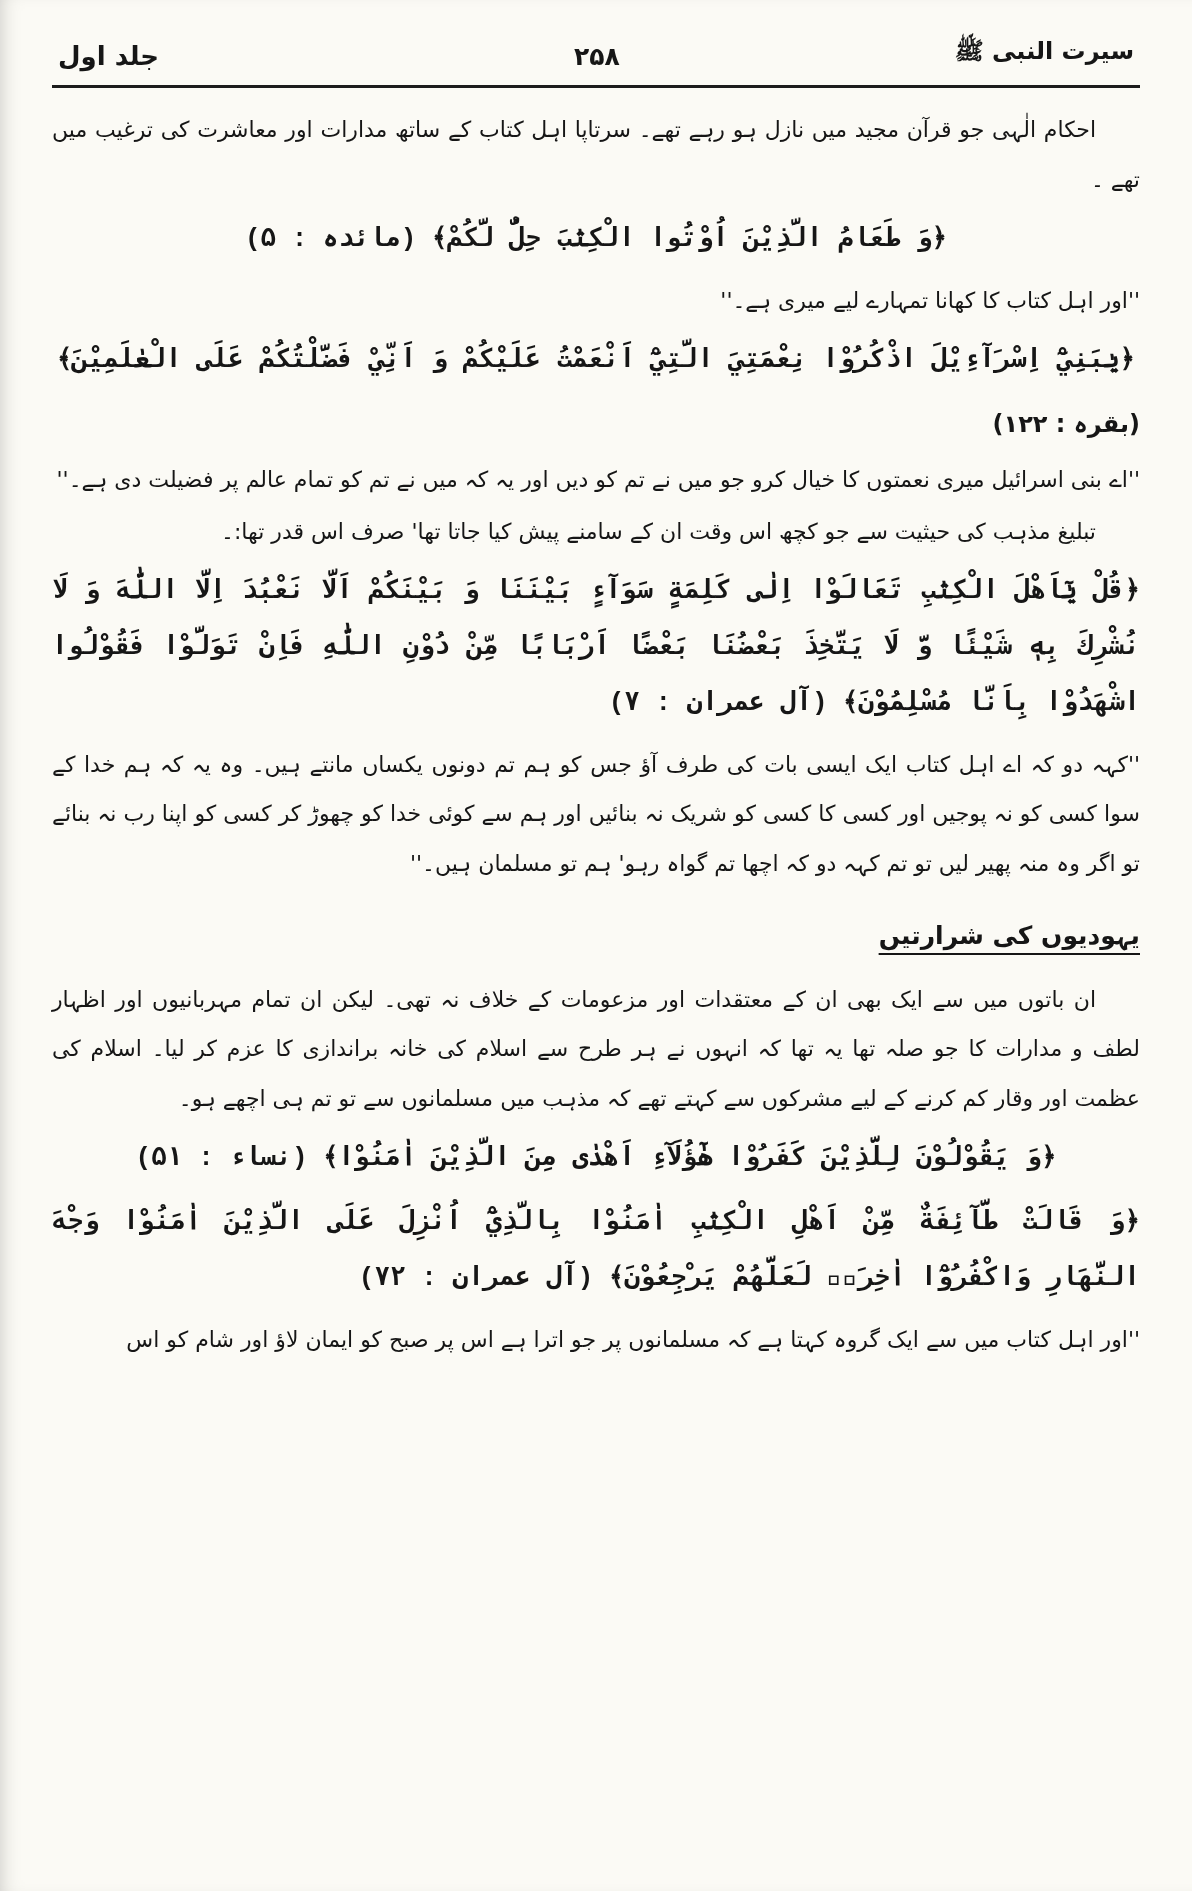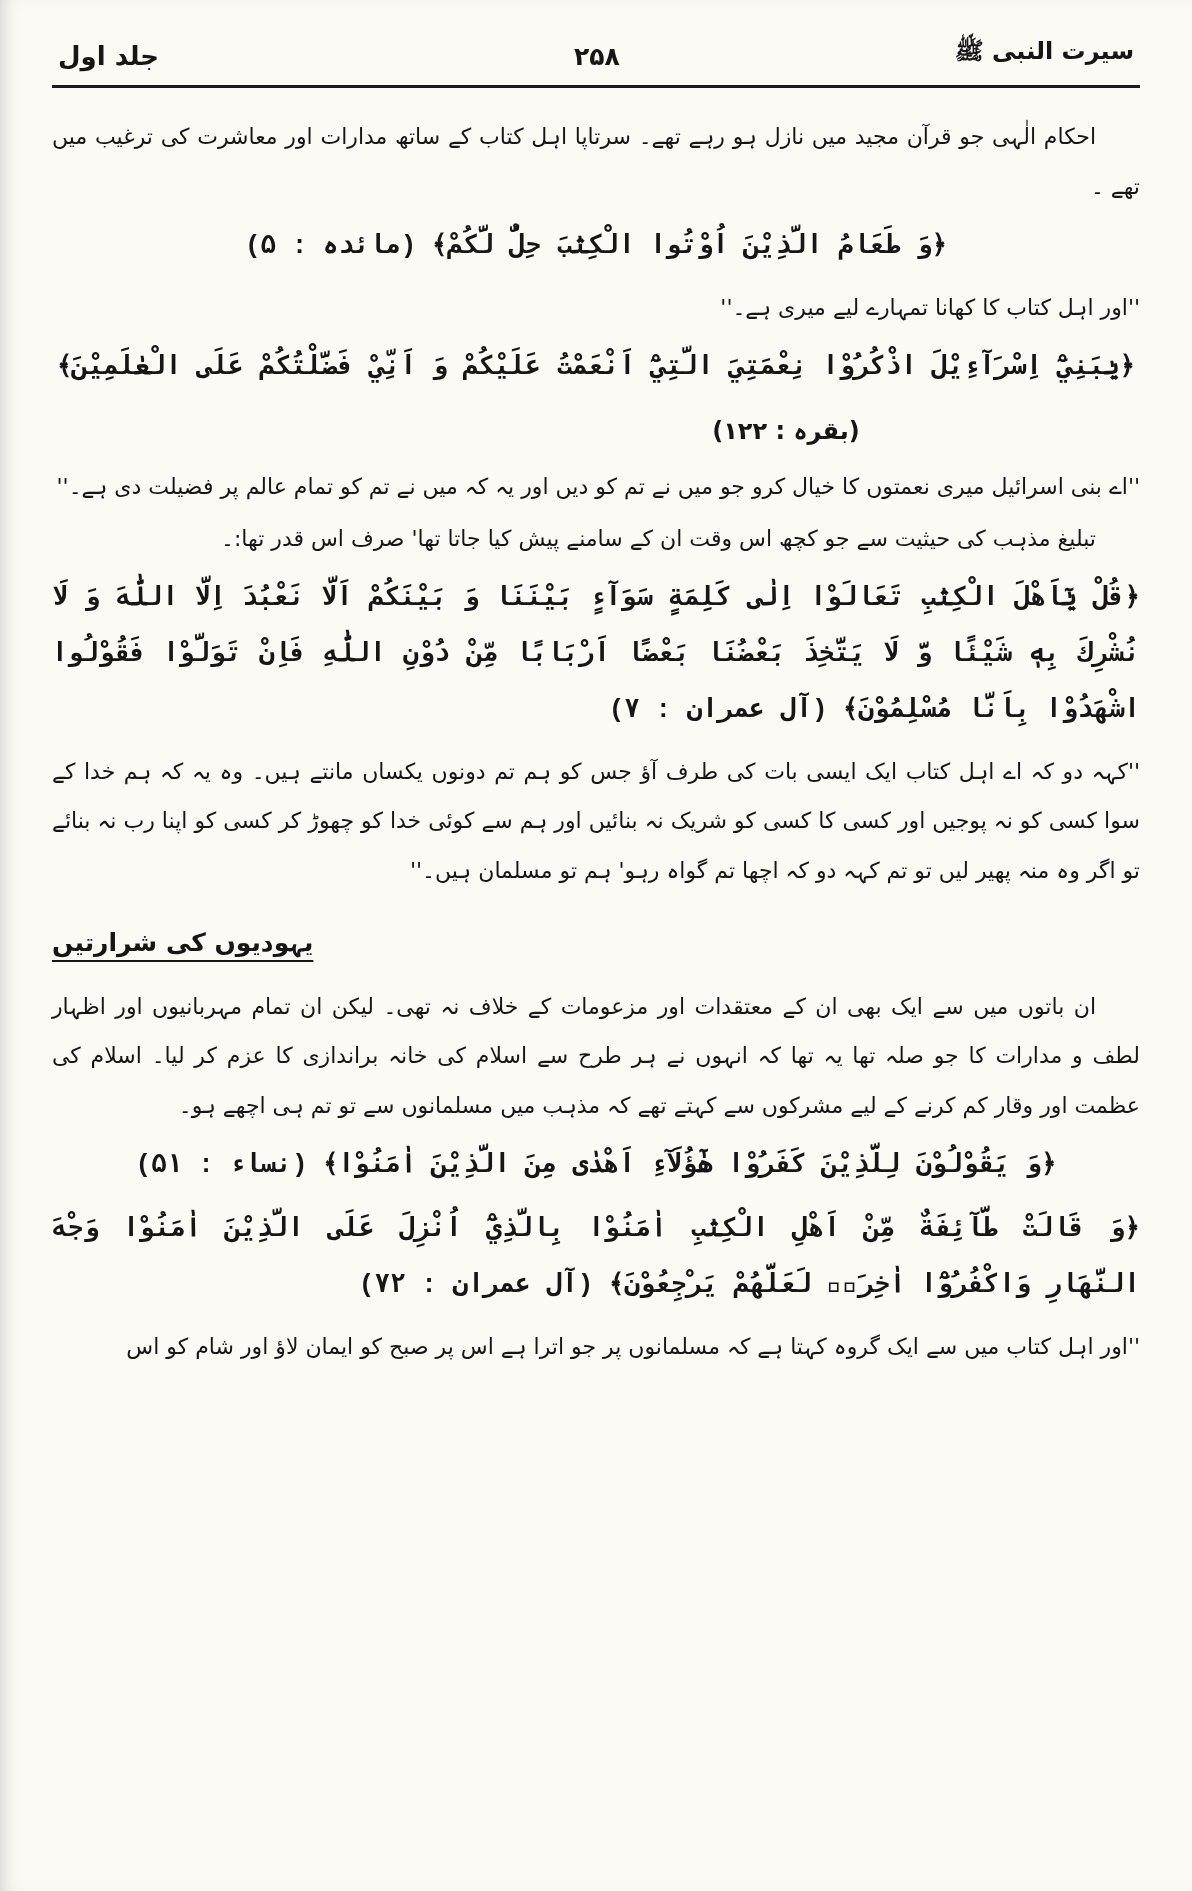--- a/index.html
+++ b/index.html
@@ -21,49 +21,49 @@
     align-items: flex-end;
     font-weight: bold;
     font-size: 23px;
     padding: 6px 6px 14px 6px;
     border-bottom: 3px solid #1c1c1c;
   }
   .header .title { font-size: 24px; }
   .header .page-number { font-size: 25px; letter-spacing: 3px; transform: translateX(40px); }
   .header .volume { font-size: 26px; }
   .content {
-    padding-top: 22px;
+    padding-top: 15px;
     font-size: 22px;
     line-height: 2.25;
     text-align: justify;
   }
   .paragraph { margin: 2px 0; text-indent: 44px; }
   .translation { margin: 2px 0; text-indent: 0; }
   .verse {
     font-weight: bold;
     font-size: 26px;
     line-height: 2.15;
     text-align: center;
     margin: 8px 0;
     font-family: Liberation Mono, monospace;
   }
   .verse.justified { text-align: justify; text-align-last: right; }
   .verse-ref {
     font-weight: bold;
     font-size: 24px;
-    text-align: center;
+    text-align: right;
     padding-left: 380px;
     margin: 0 0 4px 0;
   }
   .heading {
     font-weight: bold;
     font-size: 25px;
     text-decoration: underline;
     text-underline-offset: 9px;
-    text-align: left;
+    text-align: right;
     margin: 20px 0 10px 0;
   }
 </style>
 </head>
 <body>
 
 <div class="page">
 
   <div class="header">
     <div class="title">سیرت النبی ﷺ</div>

